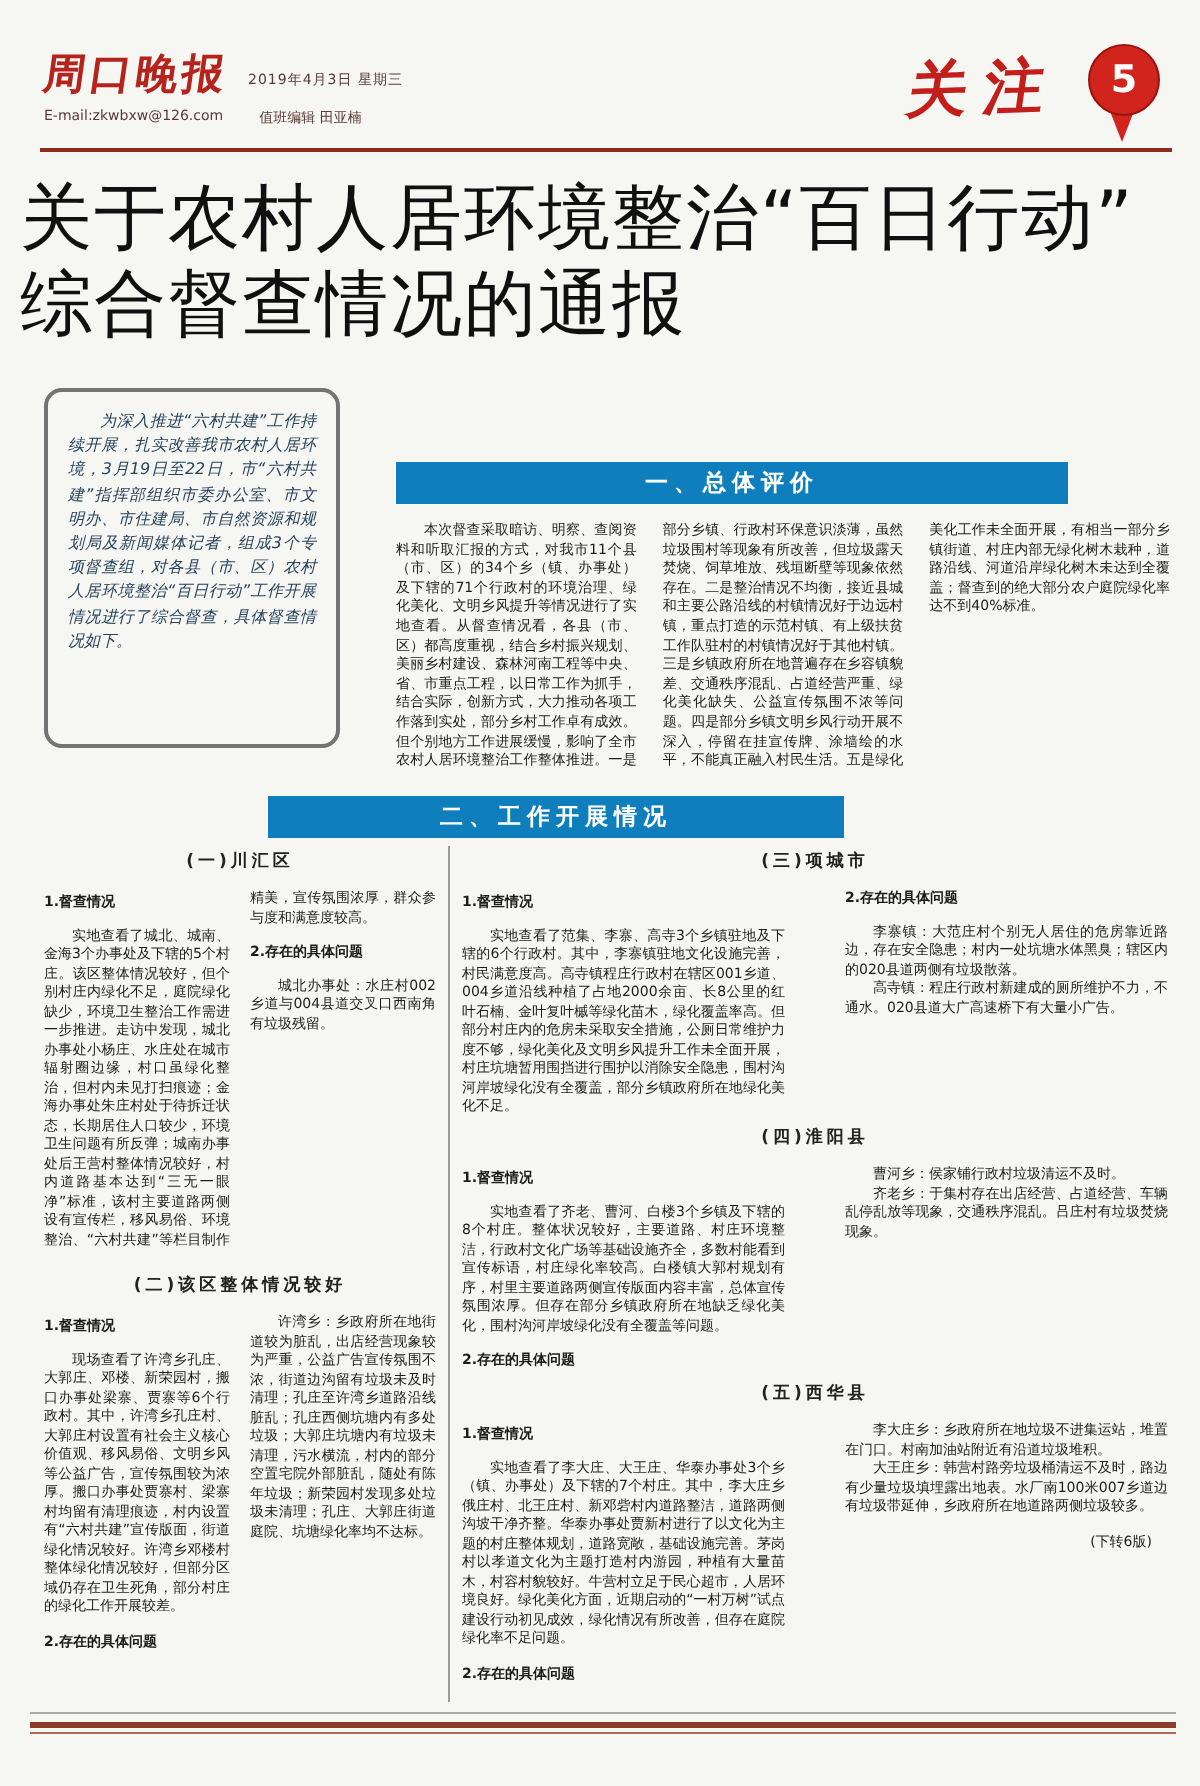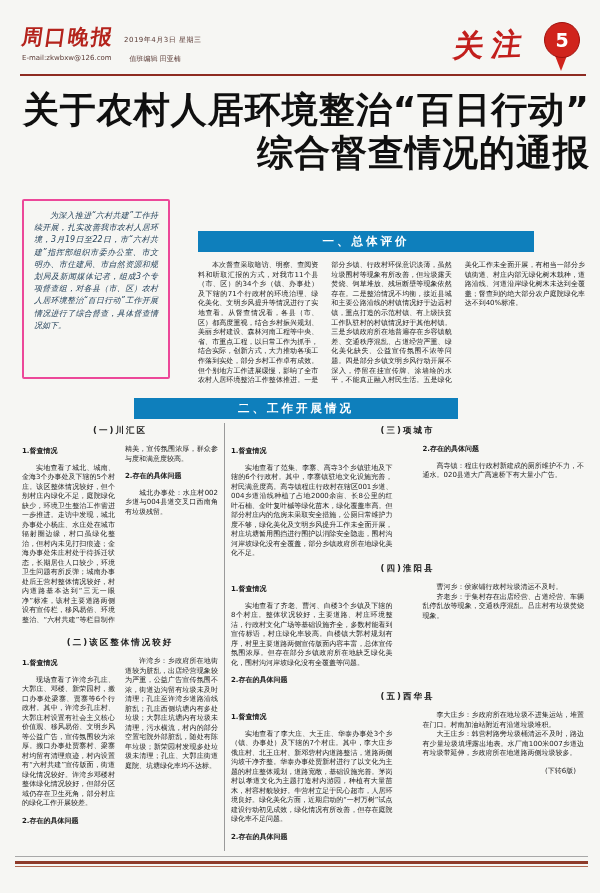--- a/index.html
+++ b/index.html
@@ -19,37 +19,37 @@
   .pin{position:relative;width:36px;height:54px;margin-top:-6px;z-index:3;}
   .pin-circle{position:absolute;top:0;left:0;width:34px;height:34px;border-radius:50%;
               background:#d0241c;border:1px solid #9e120d;display:flex;align-items:center;justify-content:center;}
   .pin-num{color:#ffffff;font-size:19px;font-weight:800;}
   .pin-tail{position:absolute;top:31px;left:10px;width:0;height:0;
             border-left:7px solid transparent;border-right:7px solid transparent;
             border-top:18px solid #d0241c;}
   .header-rule{position:absolute;top:74px;left:20px;right:14px;height:0;
                border-top:2.5px solid #8e2b21;}
   
-  .headline{position:absolute;top:88px;left:10px;right:10px;margin:0;text-align:right;
-            font-size:36px;line-height:43px;font-weight:700;color:#101010;letter-spacing:1px;}
+  .headline{position:absolute;top:88px;left:10px;right:10px;margin:0;text-align:left;
+            font-size:36px;line-height:43px;font-weight:400;color:#101010;letter-spacing:1px;}
   .headline span{display:block;}
   
   .top-area{position:absolute;top:190px;left:22px;right:15px;height:202px;display:flex;}
-  .intro-box{flex:0 0 148px;height:180px;margin-top:9px;border:2px solid #ec4899;border-radius:2px;
+  .intro-box{flex:0 0 148px;height:180px;margin-top:4px;border:2px solid #737373;border-radius:9px;
              padding:9px 10px;box-sizing:border-box;background:#f6f6f3;}
   .intro-text{margin:0;font-size:8px;line-height:12.2px;font-style:italic;color:#27445c;
               text-indent:2em;text-align:justify;font-weight:500;}
   .overview{flex:1;margin-left:28px;}
   .banner{background:#0e7fbc;color:#ffffff;font-size:11.5px;font-weight:700;letter-spacing:3px;
           height:21px;line-height:21px;text-align:center;}
   .banner1{width:336px;margin-top:41px;}
   .overview-body{margin-top:9px;height:130px;font-size:7px;line-height:9.6px;text-align:justify;
                  text-indent:2em;columns:3;column-gap:13px;column-fill:auto;overflow:hidden;}
   
-  .banner2{position:absolute;top:398px;left:134px;width:324px;}
+  .banner2{position:absolute;top:398px;left:134px;width:288px;}
   
   .bottom-area{position:absolute;top:421px;left:22px;right:16px;height:434px;display:flex;overflow:hidden;}
   .col-a{flex:0 0 196px;}
   .vrule{flex:0 0 1px;background:#9a9a9a;margin:2px 6px 0 6px;height:428px;}
   .col-bc{flex:1;min-width:0;}
   .district{margin:4px 0 8px 0;font-size:8.5px;font-weight:600;letter-spacing:2px;
             text-align:center;color:#222222;}
   .flow2{columns:2;column-gap:10px;column-fill:auto;overflow:hidden;
          font-size:7px;line-height:9.5px;text-align:justify;}
   .col-bc .flow2{column-gap:30px;}
@@ -139,20 +139,21 @@
 
     <div class="vrule"></div>
 
     <div class="col-bc">
       <h3 class="district">(三)项城市</h3>
       <div class="flow2 flow-s3">
         <p class="label">1.督查情况</p>
         <p class="para">实地查看了范集、李寨、高寺3个乡镇驻地及下辖的6个行政村。其中，李寨镇驻地文化设施完善，村民满意度高。高寺镇程庄行政村在辖区001乡道、004乡道沿线种植了占地2000余亩、长8公里的红叶石楠、金叶复叶槭等绿化苗木，绿化覆盖率高。但部分村庄内的危房未采取安全措施，公厕日常维护力度不够，绿化美化及文明乡风提升工作未全面开展，村庄坑塘暂用围挡进行围护以消除安全隐患，围村沟河岸坡绿化没有全覆盖，部分乡镇政府所在地绿化美化不足。</p>
         <p class="label">2.存在的具体问题</p>
         <div>
+            <p class="para">李寨镇：大范庄村个别无人居住的危房靠近路边，存在安全隐患；村内一处坑塘水体黑臭；辖区内的020县道两侧有垃圾散落。</p>
             <p class="para">高寺镇：程庄行政村新建成的厕所维护不力，不通水。020县道大广高速桥下有大量小广告。</p>
           </div>
       </div>
 
       <h3 class="district">(四)淮阳县</h3>
       <div class="flow2 flow-s4">
         <p class="label">1.督查情况</p>
         <p class="para">实地查看了齐老、曹河、白楼3个乡镇及下辖的8个村庄。整体状况较好，主要道路、村庄环境整洁，行政村文化广场等基础设施齐全，多数村能看到宣传标语，村庄绿化率较高。白楼镇大郭村规划有序，村里主要道路两侧宣传版面内容丰富，总体宣传氛围浓厚。但存在部分乡镇政府所在地缺乏绿化美化，围村沟河岸坡绿化没有全覆盖等问题。</p>
         <p class="label">2.存在的具体问题</p>
         <div>

